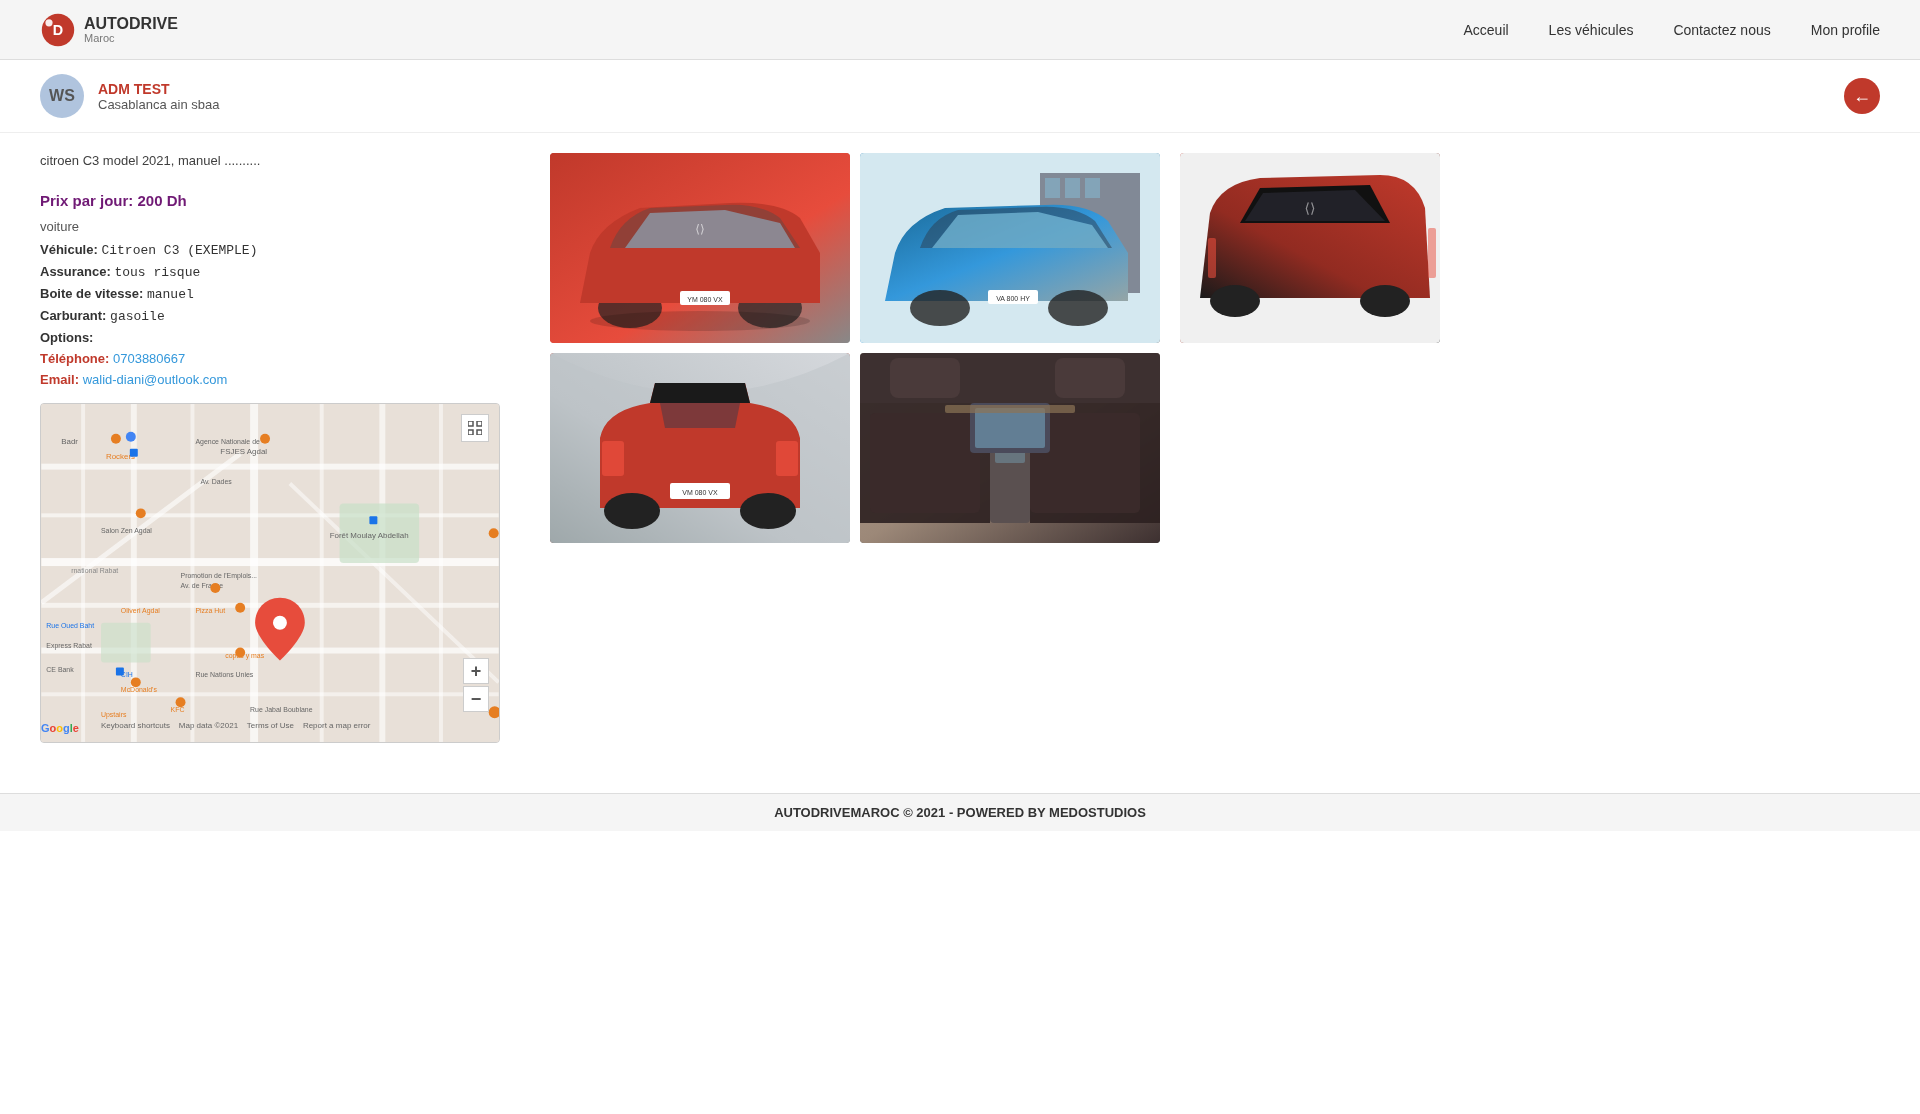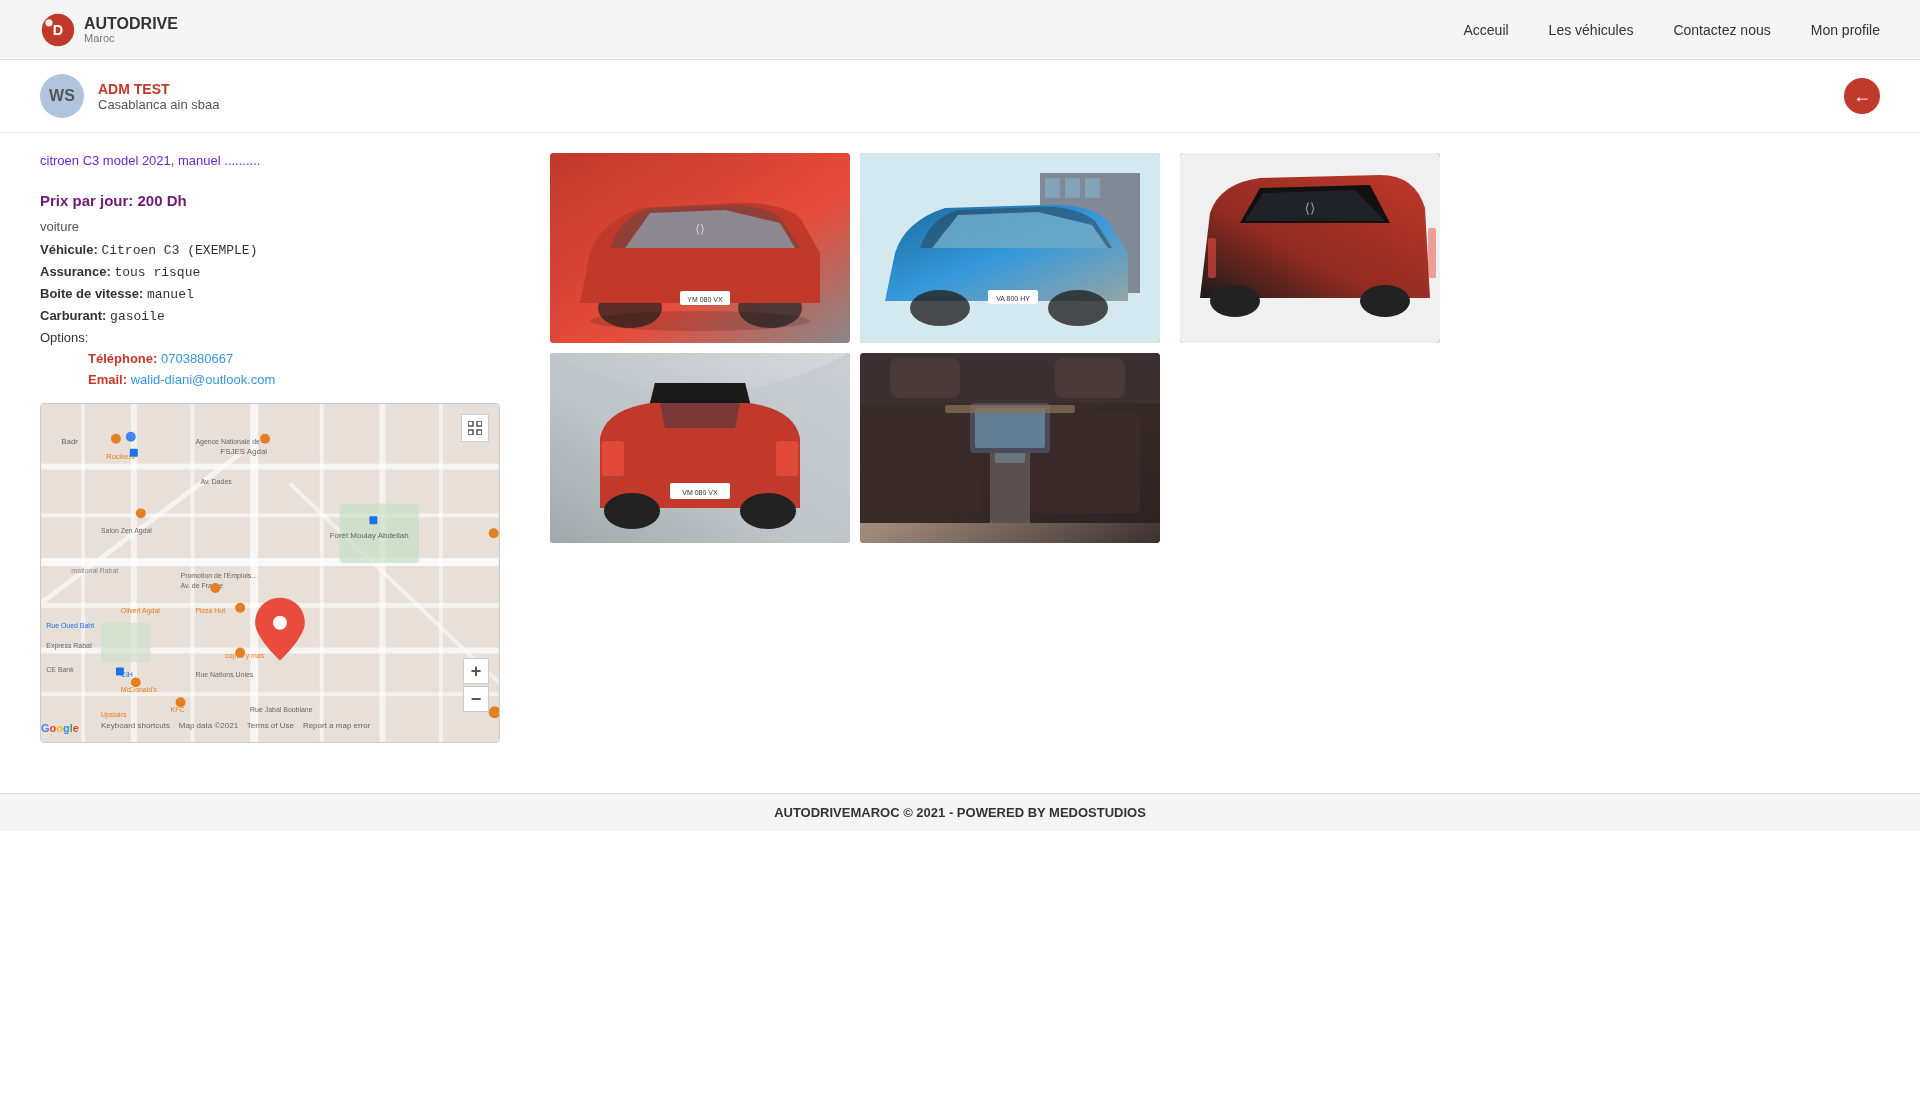--- a/index.html
+++ b/index.html
@@ -104,21 +104,21 @@
       gap: 30px;
     }
 
     
     .left-panel {
       width: 480px;
       flex-shrink: 0;
     }
     .description {
       font-size: 13px;
-      color: #6d28d9;
+      color: #404040;
       margin-bottom: 12px;
     }
     .price-label {
       font-size: 15px;
       color: #701a75;
       font-weight: bold;
       margin-bottom: 10px;
       margin-top: 24px;
     }
     .type-row {
@@ -138,21 +138,20 @@
       font-weight: normal;
       font-family: Liberation Mono, monospace;
     }
     .contact-row {
       font-size: 13px;
       margin-bottom: 6px;
     }
     .contact-row .label {
       font-weight: bold;
       color: #c0392b;
-      margin-left: 48px;
     }
     .contact-row .value {
       color: #3498db;
     }
     .map-container {
       margin-top: 16px;
       width: 460px;
       height: 340px;
       border: 1px solid #ccc;
       border-radius: 4px;
@@ -285,21 +284,21 @@
 
     
     .details-block {
       margin-top: 4px;
     }
     .options-row {
       font-size: 13px;
       margin-bottom: 6px;
     }
     .options-row .label {
-      font-weight: normal;
+      font-weight: bold;
     }
   </style>
 </head>
 <body>
 
 <header class="header">
   <div class="logo-area">
 
     <svg class="logo-icon" viewBox="0 0 40 40">
       <circle cx="20" cy="20" r="18" fill="#c0392b"></circle>

